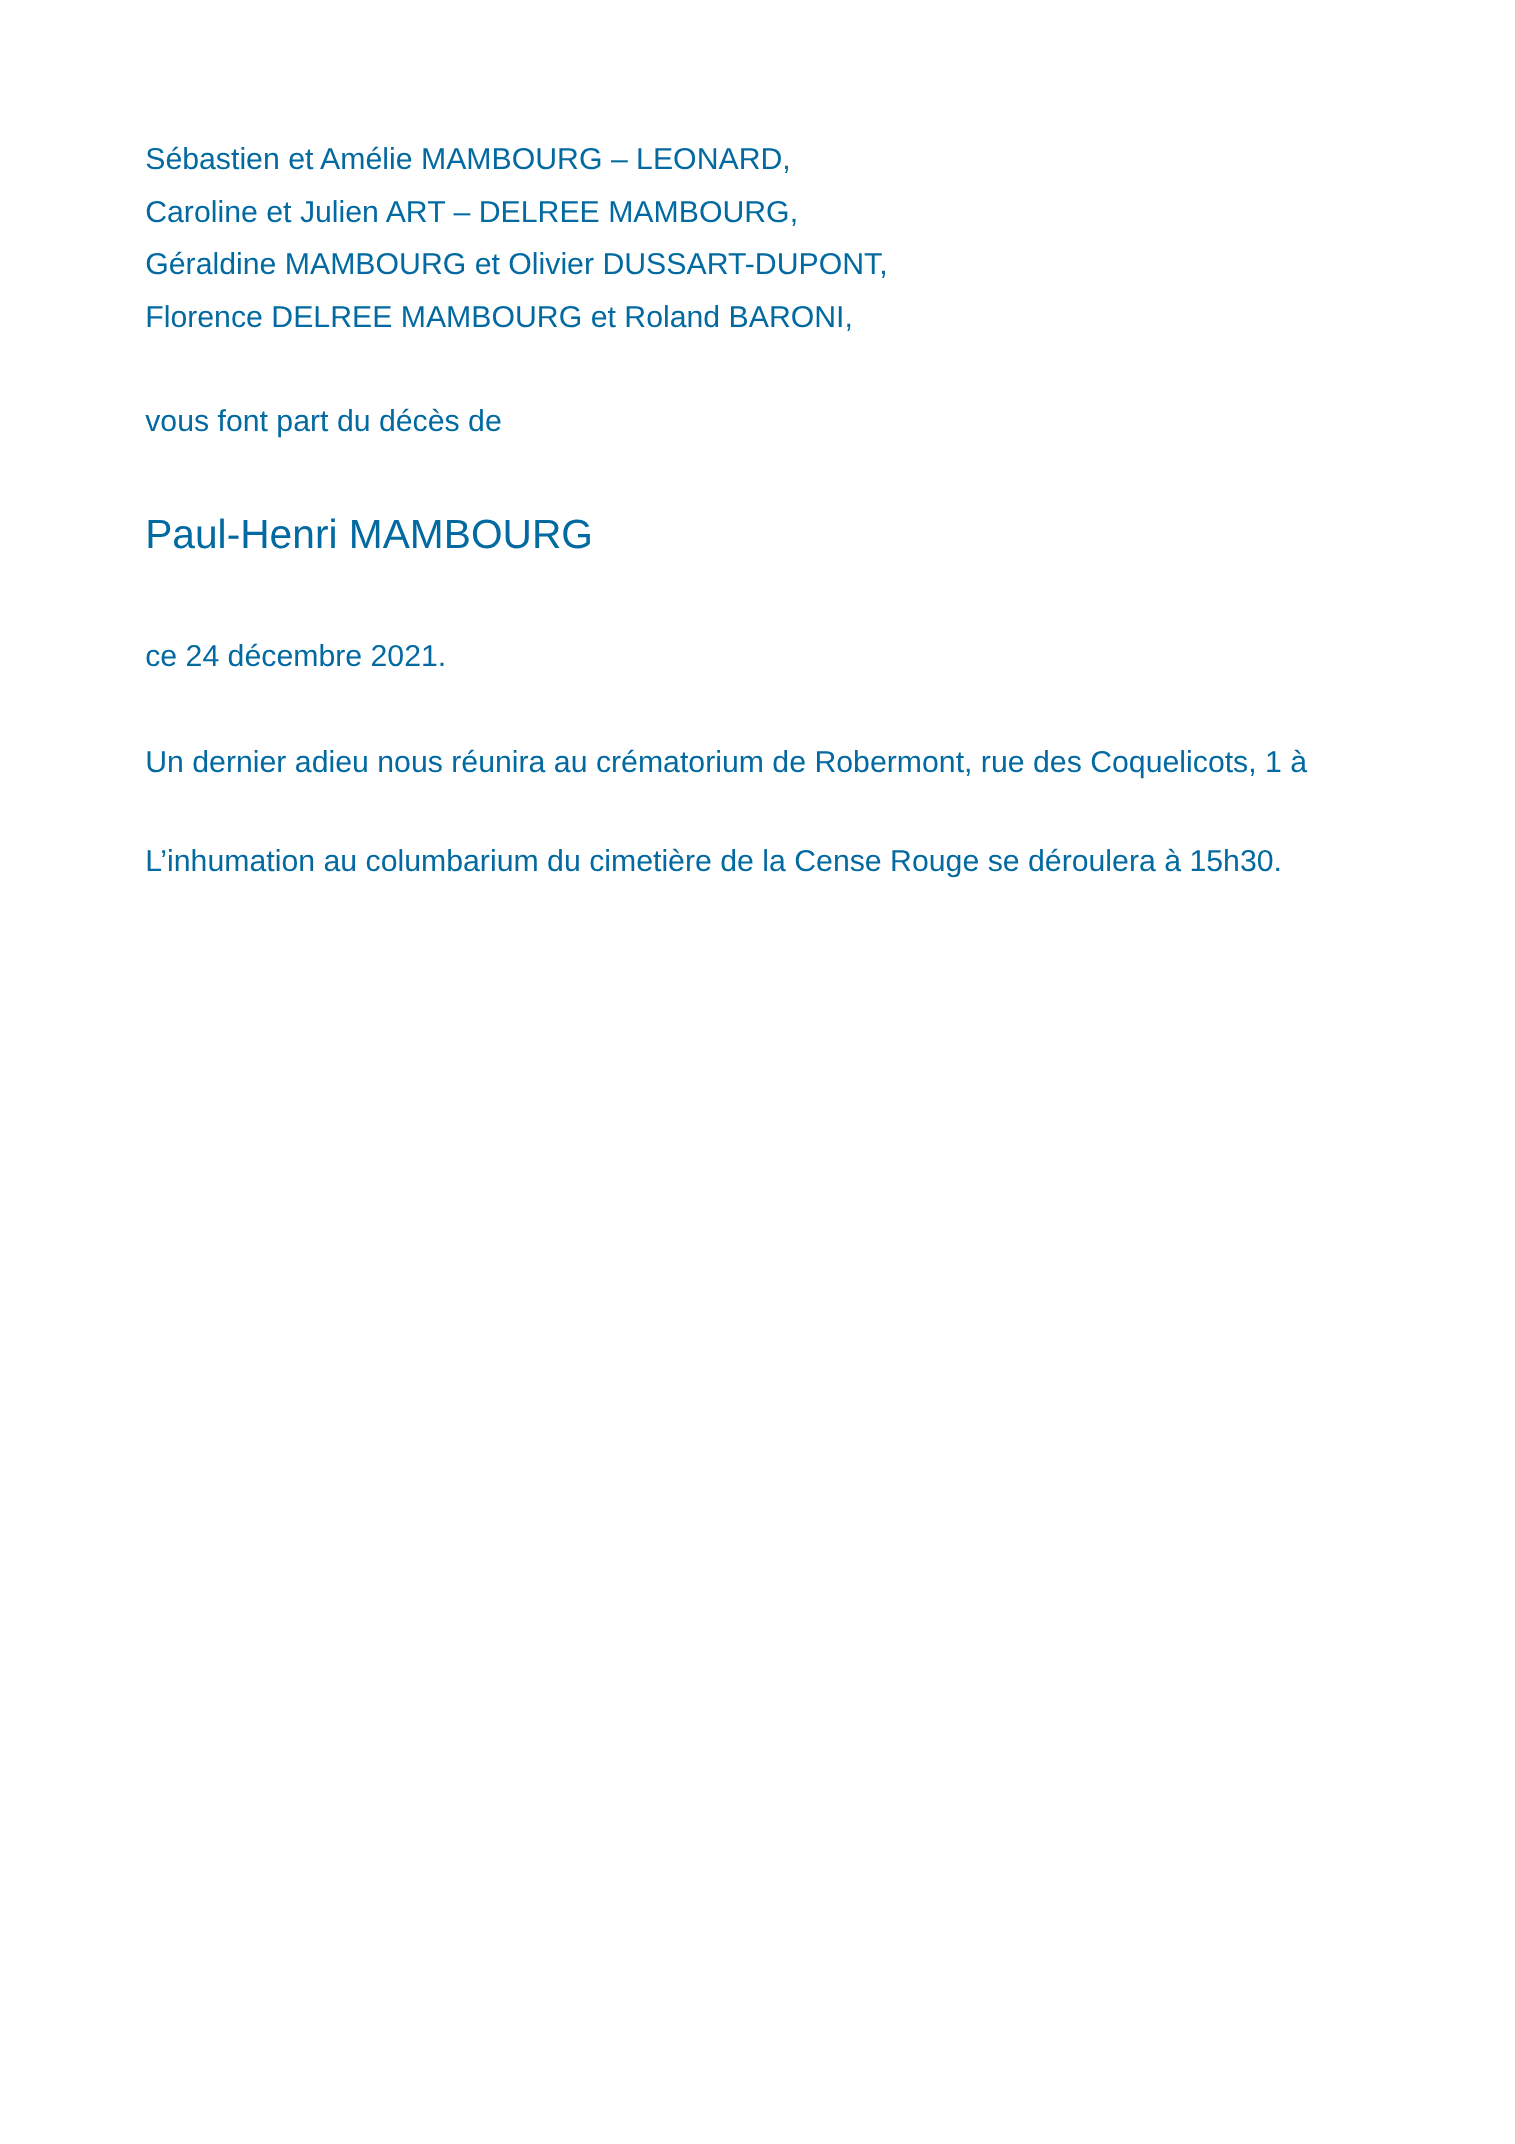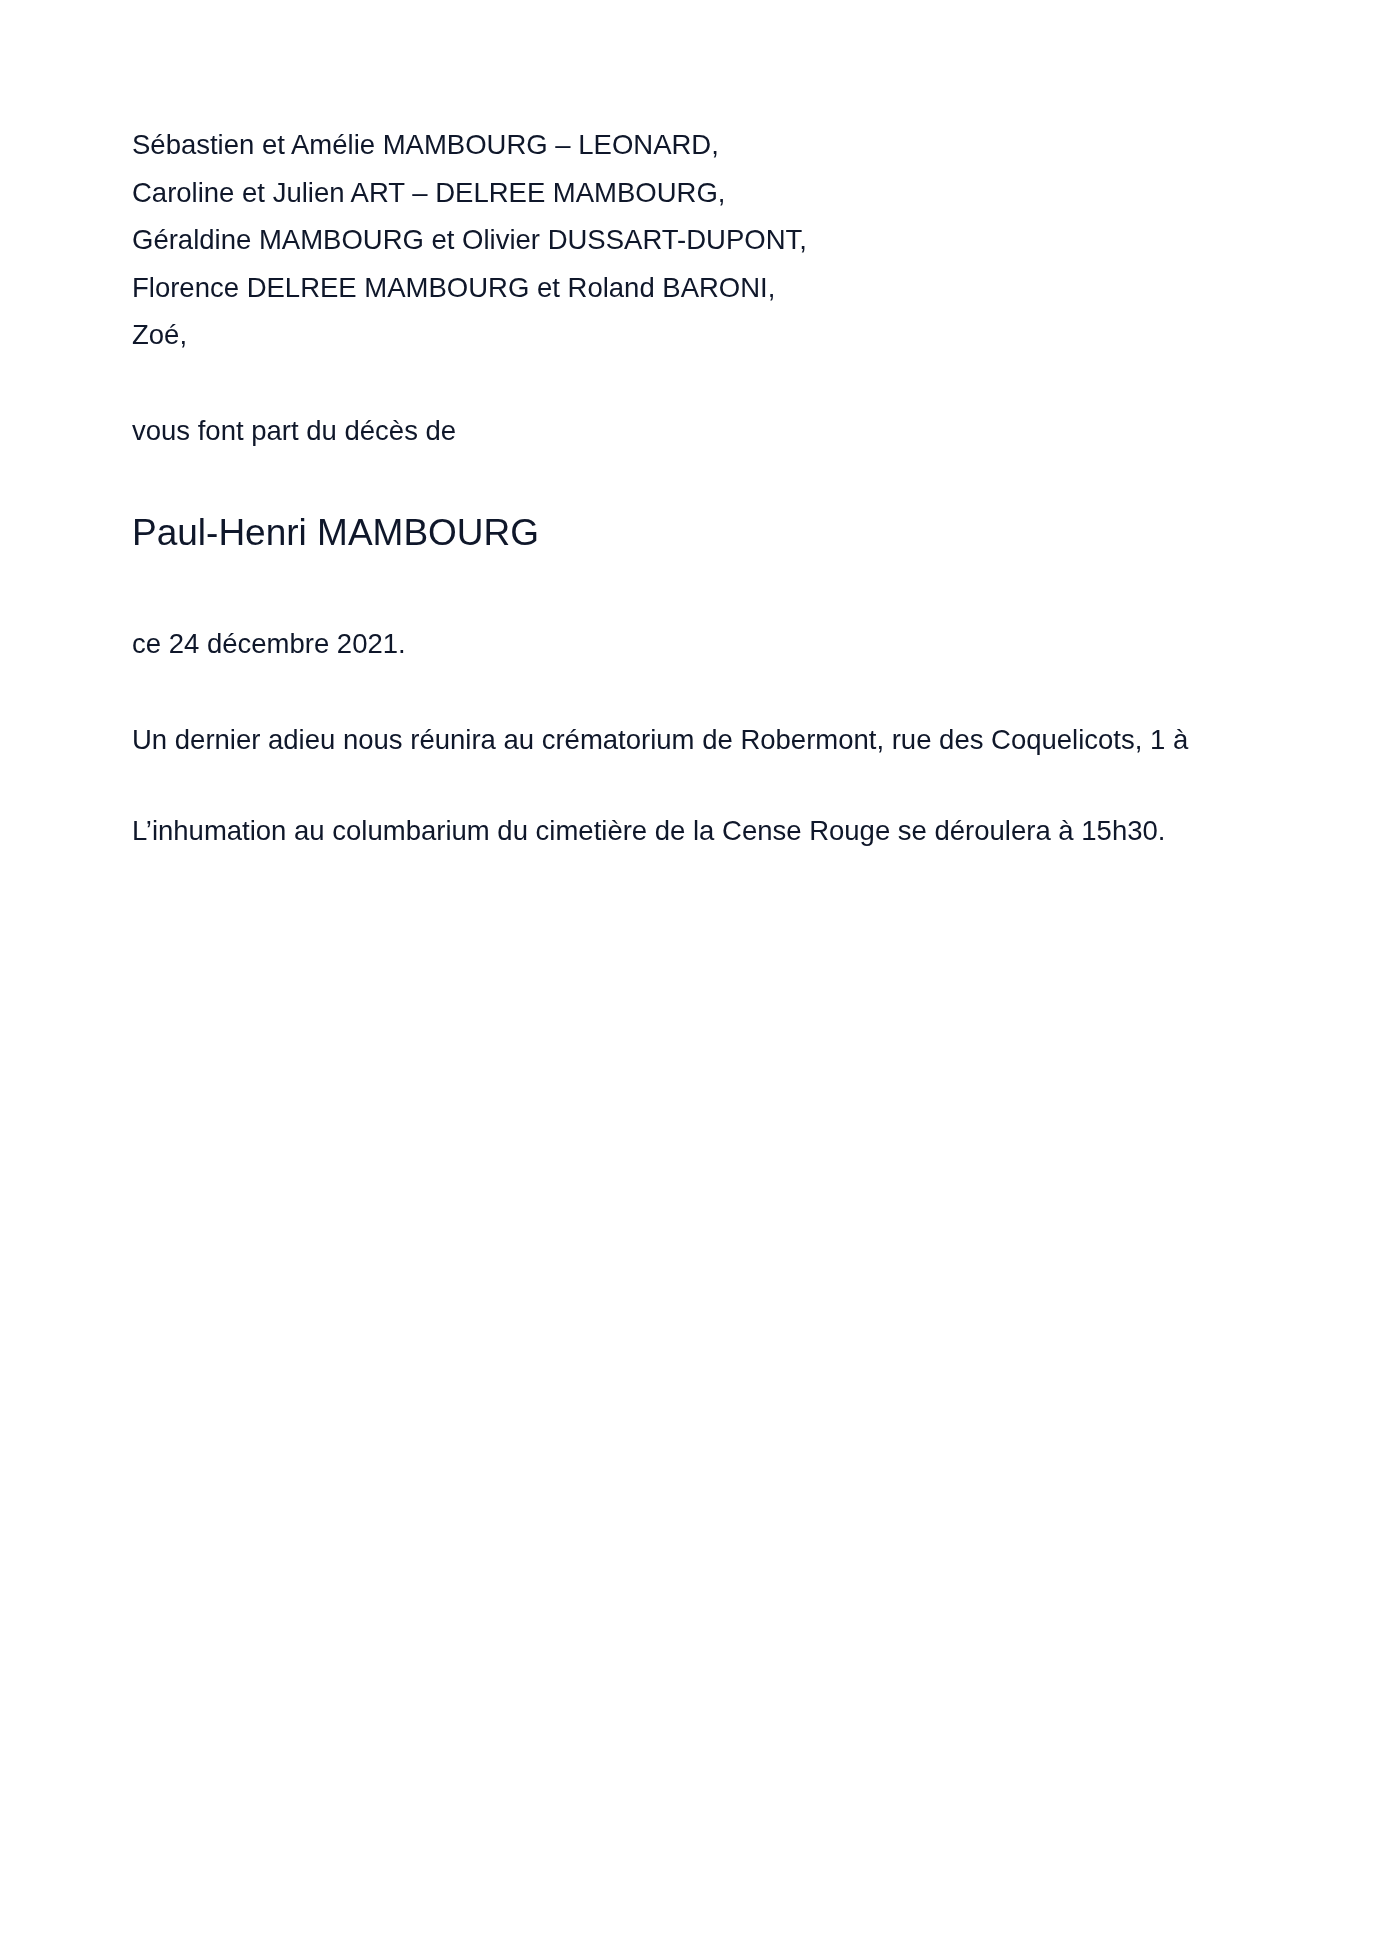--- a/index.html
+++ b/index.html
@@ -6,21 +6,21 @@
     margin: 0;
     padding: 0;
     background: #ffffff;
   }
   .page {
     position: relative;
     width: 1377px;
     height: 1949px;
     margin: 0 auto;
     background: #ffffff;
-    color: #0f172a;
+    color: #0369a1;
     font-family: "Liberation Sans", "DejaVu Sans", sans-serif;
     font-size: 27.5px;
     line-height: 47.6px;
     box-sizing: border-box;
     padding: 121px 132px 0 132px;
     overflow: hidden;
   }
   .line {
     white-space: nowrap;
   }
@@ -54,21 +54,20 @@
 </head>
 <body>
 
 <div class="page">
 
   <section class="names-block">
     <div class="line">Sébastien et Amélie MAMBOURG – LEONARD,</div>
     <div class="line">Caroline et Julien ART – DELREE MAMBOURG,</div>
     <div class="line">Géraldine MAMBOURG et Olivier DUSSART-DUPONT,</div>
     <div class="line">Florence DELREE MAMBOURG et Roland BARONI,</div>
-    <div class="line">Zoé,</div>
   </section>
 
   <p class="intro line">vous font part du décès de</p>
 
   <h1 class="deceased-title">Paul-Henri MAMBOURG</h1>
 
   <p class="date-line line">ce 24 décembre 2021.</p>
 
 
   <section class="para farewell">

